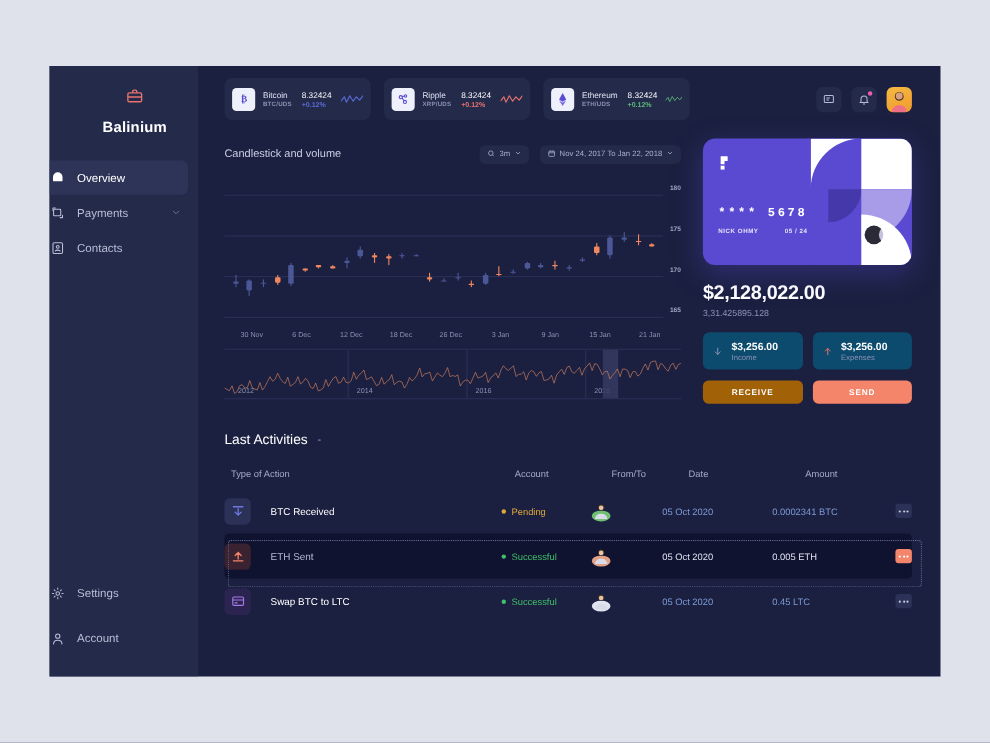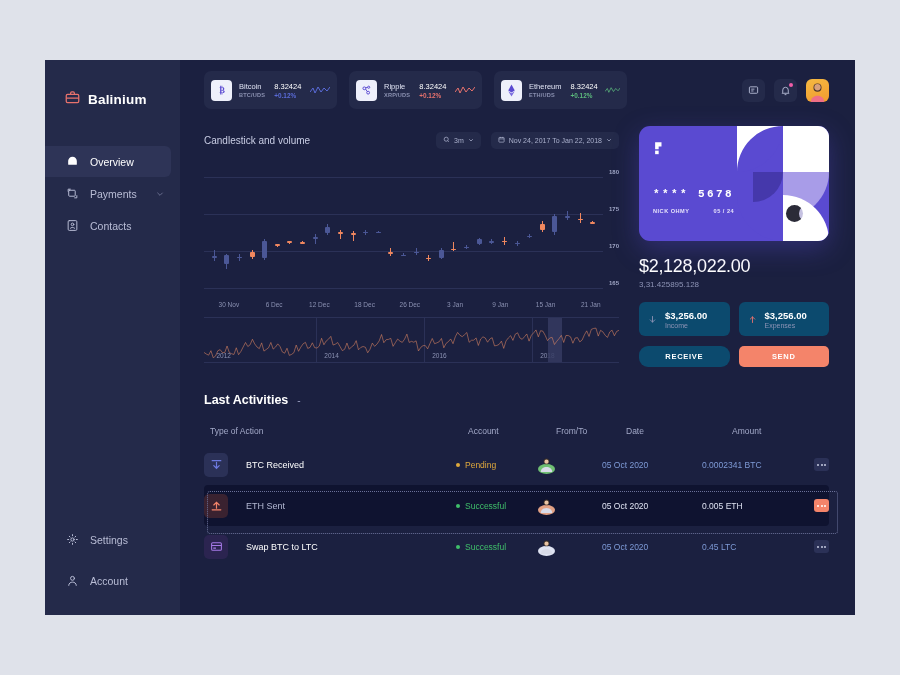--- a/index.html
+++ b/index.html
@@ -20,27 +20,27 @@
   }
 
   
   .sidebar {
     width:135px; flex:0 0 135px;
     background:#242a4a;
     display:flex; flex-direction:column;
     padding-top:20px; padding-bottom:18px;
     position:relative;
   }
-  .brand { display:flex; align-items:center; gap:8px; padding:0 0 0 20px; height:38px; }
+  .brand { display:flex; align-items:center; gap:8px; padding:0 0 0 20px; height:38px;flex-direction:column; }
   .brand-name { color:#fff; font-size:13.5px; font-weight:bold; letter-spacing:.2px; }
 
   .nav { margin-top:28px; display:flex; flex-direction:column; }
   .nav-item {
     display:flex; align-items:center; gap:11px;
-    height:31px; padding-left:20px; margin-bottom:1px;
+    height:31px; margin-bottom:1px;
     color:#b9bdd6; font-size:10.5px; position:relative;
     cursor:pointer;
   }
   .nav-item.active {
     background:#2e3457;
     border-radius:0 6px 6px 0;
     margin-right:9px;
     color:#ffffff;
   }
   .nav-item .chev { margin-left:auto; margin-right:16px; opacity:.65; }
@@ -128,39 +128,39 @@
   .cc-meta { position:absolute; left:14px; top:82px; display:flex; gap:24px; }
   .cc-meta span { color:#e6e2fb; font-size:5.6px; font-weight:bold; letter-spacing:.5px; }
   .cc-wave { position:absolute; right:12px; top:16px; }
   .cc-art { position:absolute; right:0; top:0; width:92px; height:115px; }
   .cc-mc { position:absolute; right:13px; bottom:19px; width:30px; height:17px; }
   .cc-mc i { position:absolute; top:0; width:17px; height:17px; border-radius:50%; display:block; }
   .cc-mc i.l { left:0; background:#2b2b38; }
   .cc-mc i.r { right:0; background:#b9b4d8; mix-blend-mode:screen; }
 
   .bal { margin-top:15px; }
-  .bal-main { color:#fff; font-size:18px; font-weight:normal; letter-spacing:-.3px; }
+  .bal-main { color:#fff; font-size:18px; font-weight:bold; letter-spacing:-.3px; }
   .bal-sub { color:#8d93b5; font-size:8px; margin-top:3px; }
 
   .stats { display:flex; gap:9px; margin-top:13px; }
   .stat { background:#0c4a6e; border-radius:6px; height:34px; flex:1; display:flex; align-items:center; gap:6px; padding:0 7px; }
   .stat-ic { width:13px; height:13px; display:flex; align-items:center; justify-content:center; flex:0 0 13px; }
   .stat-v { color:#ffffff; font-size:9.5px; font-weight:bold; }
   .stat-l { color:#8d93b5; font-size:7px; margin-top:1px; }
 
   .actions { display:flex; gap:9px; margin-top:10px; }
   .btn { flex:1; height:21px; border-radius:5px; display:flex; align-items:center; justify-content:center;
          font-size:7.5px; font-weight:bold; letter-spacing:.7px; cursor:pointer; border:none; color:#fff; }
-  .btn-receive { background:#0c4a6e;border-radius:9px; }
+  .btn-receive { background:#a16207; }
   .btn-send { background:#f4846a; }
 
   
   .acts { margin-top:26px; }
   .acts-head { display:flex; align-items:center; gap:9px; }
-  .acts-title { color:#ffffff; font-size:12.5px; font-weight:bold; }
+  .acts-title { color:#ffffff; font-size:12.5px; font-weight:normal; }
   .acts-caret { color:#9aa0c0; font-size:10px; cursor:pointer; }
 
   .tbl { margin-top:11px; }
   .trow { display:flex; align-items:center; height:26px; }
   .th { color:#a3a9c8; font-size:8.5px;margin-left:6px; }
   .c-type { width:252px; flex:0 0 252px; }
   .c-stat { width:82px; flex:0 0 82px; }
   .c-from { width:64px; flex:0 0 64px; }
   .c-date { width:100px; flex:0 0 100px; }
   .c-amt  { width:110px; flex:0 0 110px; text-align:left; }

